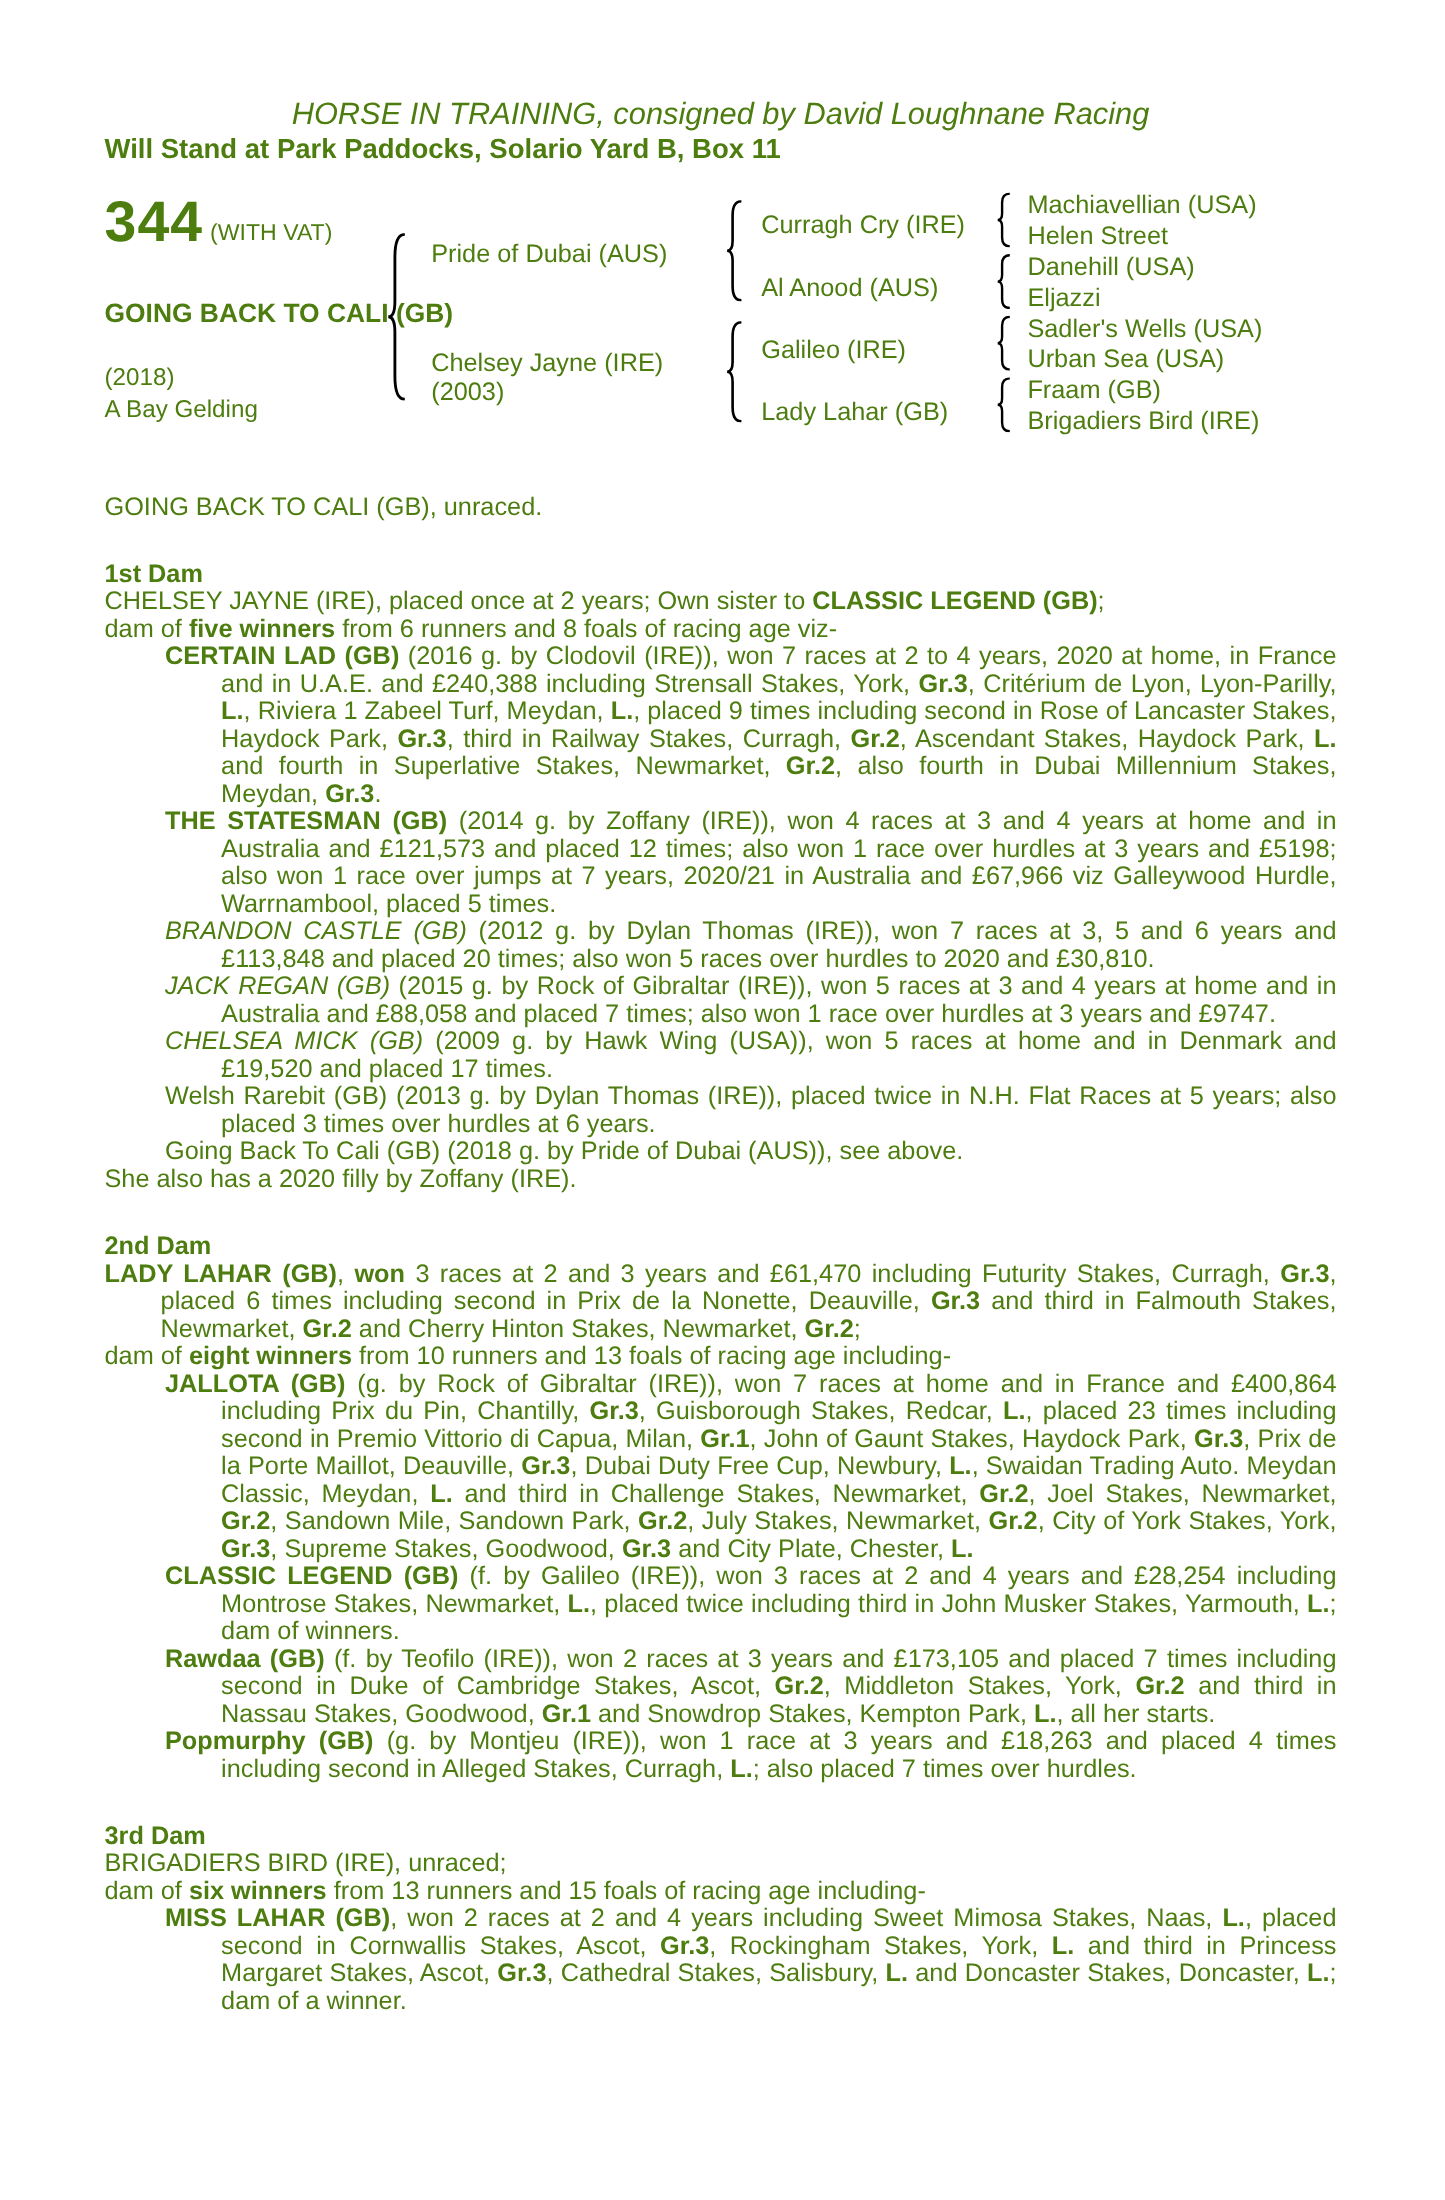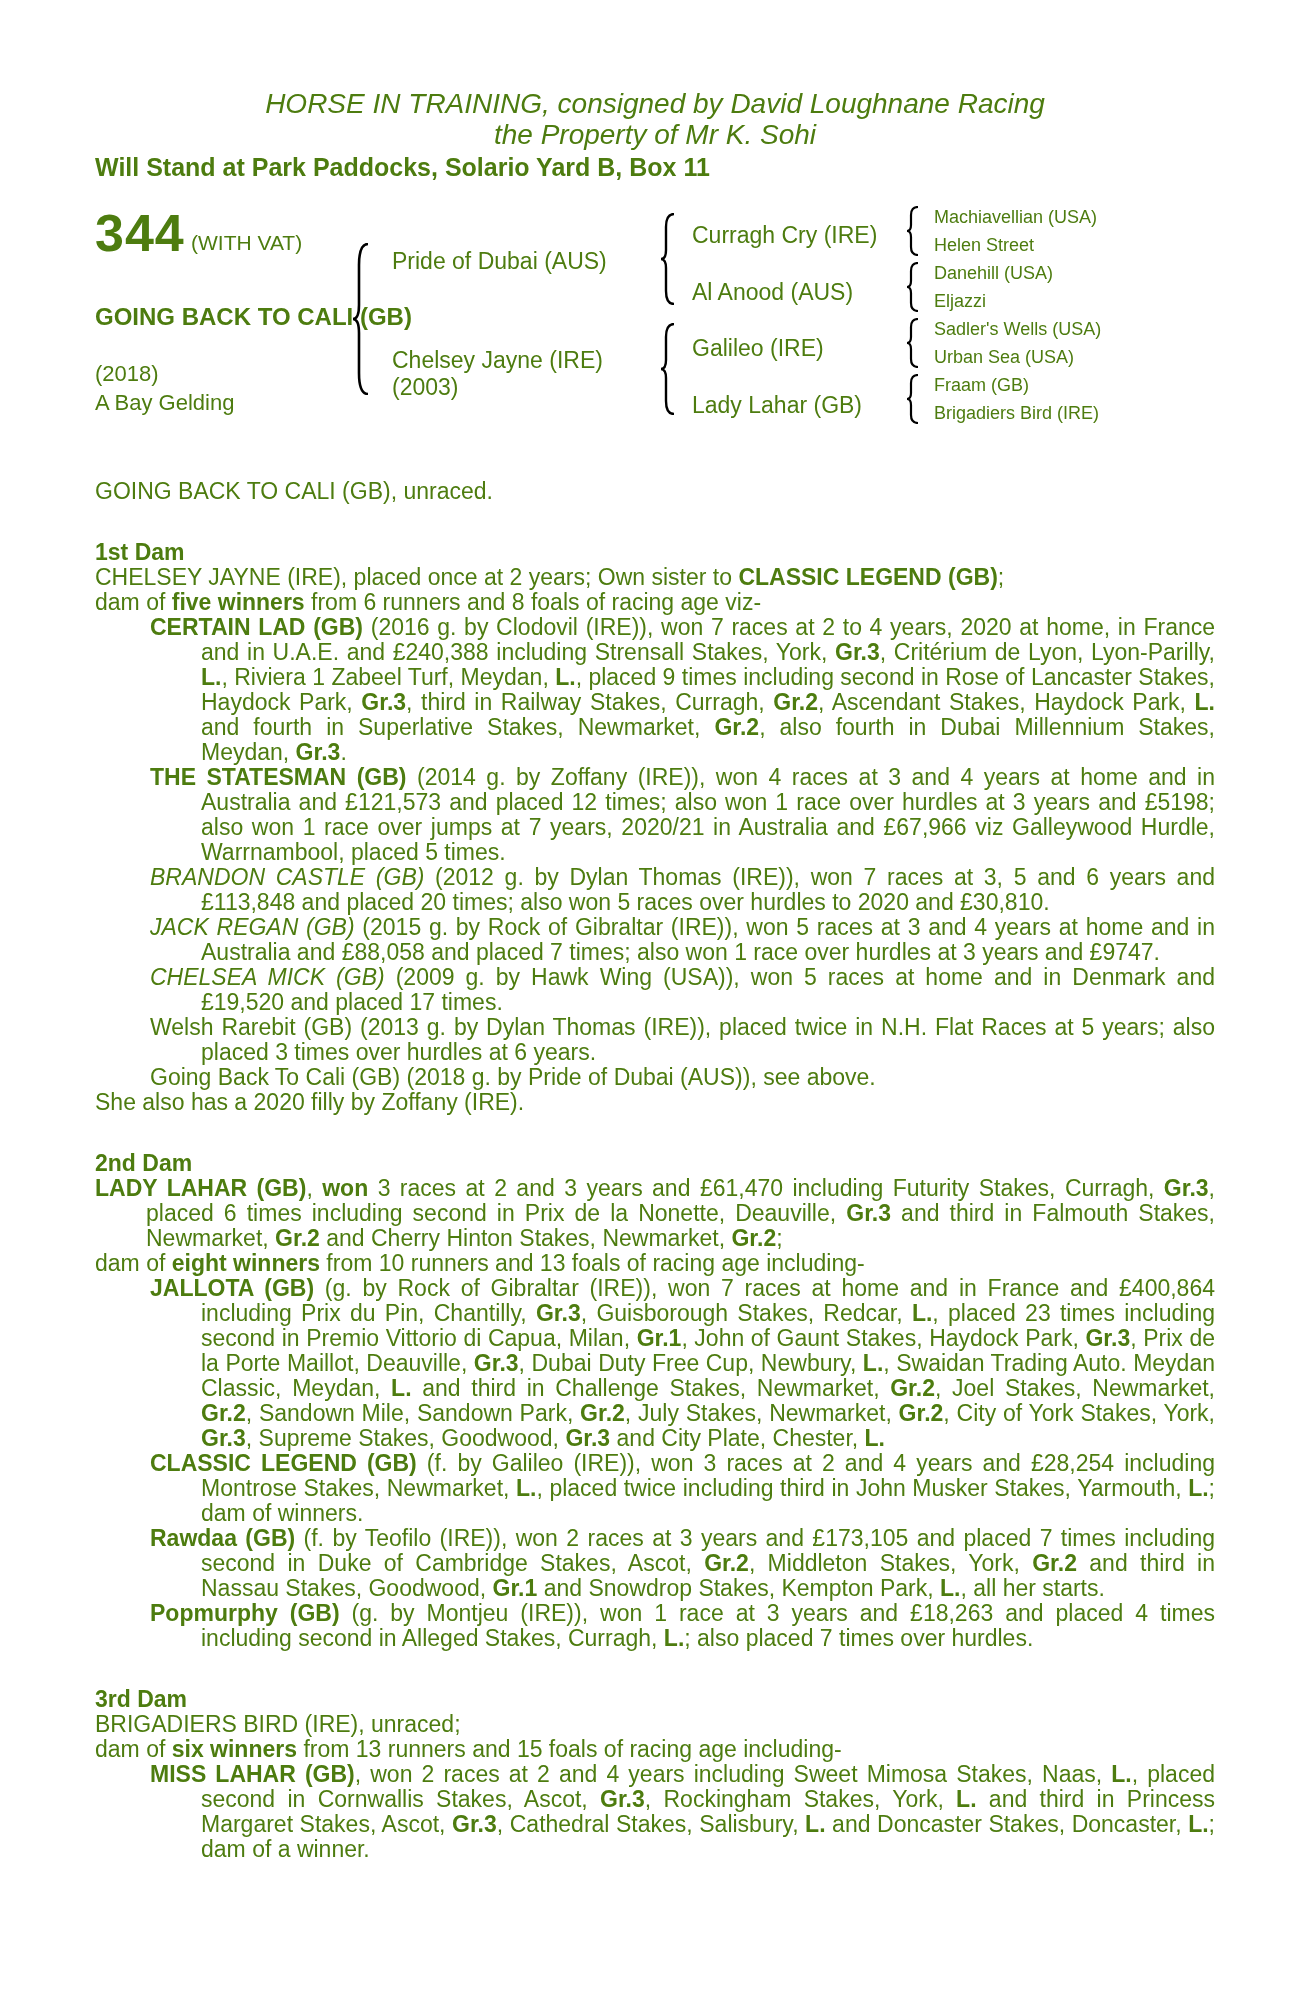--- a/index.html
+++ b/index.html
@@ -18,41 +18,40 @@
   .title-line{font-style:italic;font-size:28px;line-height:31px;text-align:center;}
   .stand-line{font-weight:bold;font-size:25px;line-height:28px;margin-top:3px;}
   
   .pedigree{position:relative;height:250px;margin-top:18px;}
   .pedigree .abs{position:absolute;white-space:nowrap;}
   .lot-number{font-weight:bold;font-size:52px;line-height:44px;letter-spacing:1px;}
   .lot-vat{font-size:21px;}
   .lot-name{font-weight:bold;font-size:24px;line-height:27px;white-space:normal;width:250px;}
   .lot-year,.lot-sex{font-size:22px;}
   .ped-name{font-size:23px;line-height:26px;}
-  .ggp-pair{font-size:18px;line-height:28px;}
+  .ggp-pair{font-size:23px;line-height:28px;}
   .brace-svg{position:absolute;}
   
   .bodytext{margin-top:30px;font-size:23px;line-height:25px;}
   .para{text-align:justify;}
   .p-plain{padding-left:0;}
   .p-dam{padding-left:51px;text-indent:-51px;}
   .p-entry{padding-left:106px;text-indent:-51px;}
   .p-heading{margin-top:36px;text-align:left;}
   .sr{font-weight:400;font-style:normal;}
   .sb{font-weight:700;font-style:normal;}
   .si{font-style:italic;font-weight:400;}
   .sbi{font-weight:700;}
 </style>
 </head>
 <body>
 
 <div class="page">
 
   <div class="title-line">HORSE IN TRAINING, consigned by David Loughnane Racing</div>
-  <div class="title-line">the Property of Mr K. Sohi</div>
   <div class="stand-line">Will Stand at Park Paddocks, Solario Yard B, Box 11</div>
 
   <div class="pedigree">
 
     <div class="abs lot-number" style="left:0;top:12px;">344</div>
     <div class="abs lot-vat" style="left:96px;top:32px;">(WITH VAT)</div>
     <div class="abs lot-name" style="left:0;top:104px;">GOING BACK TO CALI (GB)</div>
     <div class="abs lot-year" style="left:0;top:162px;">(2018)</div>
     <div class="abs lot-sex" style="left:0;top:191px;">A Bay Gelding</div>
 

